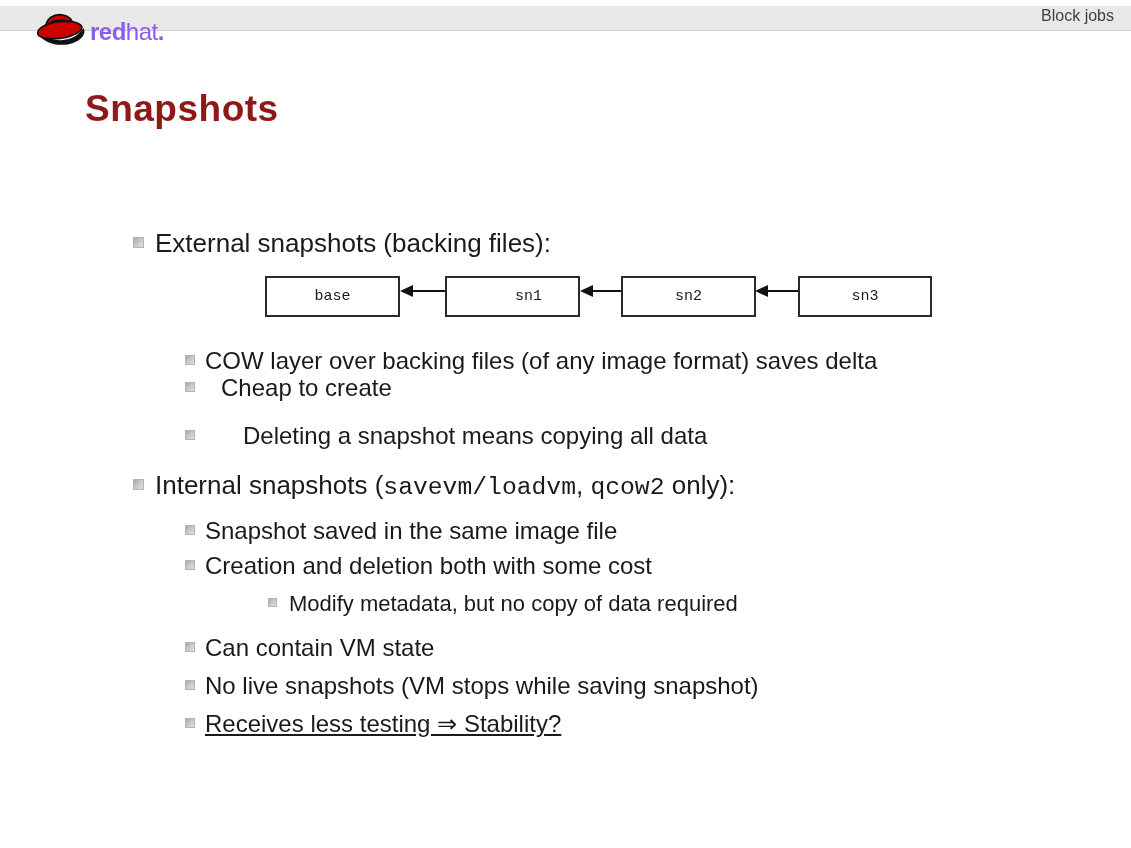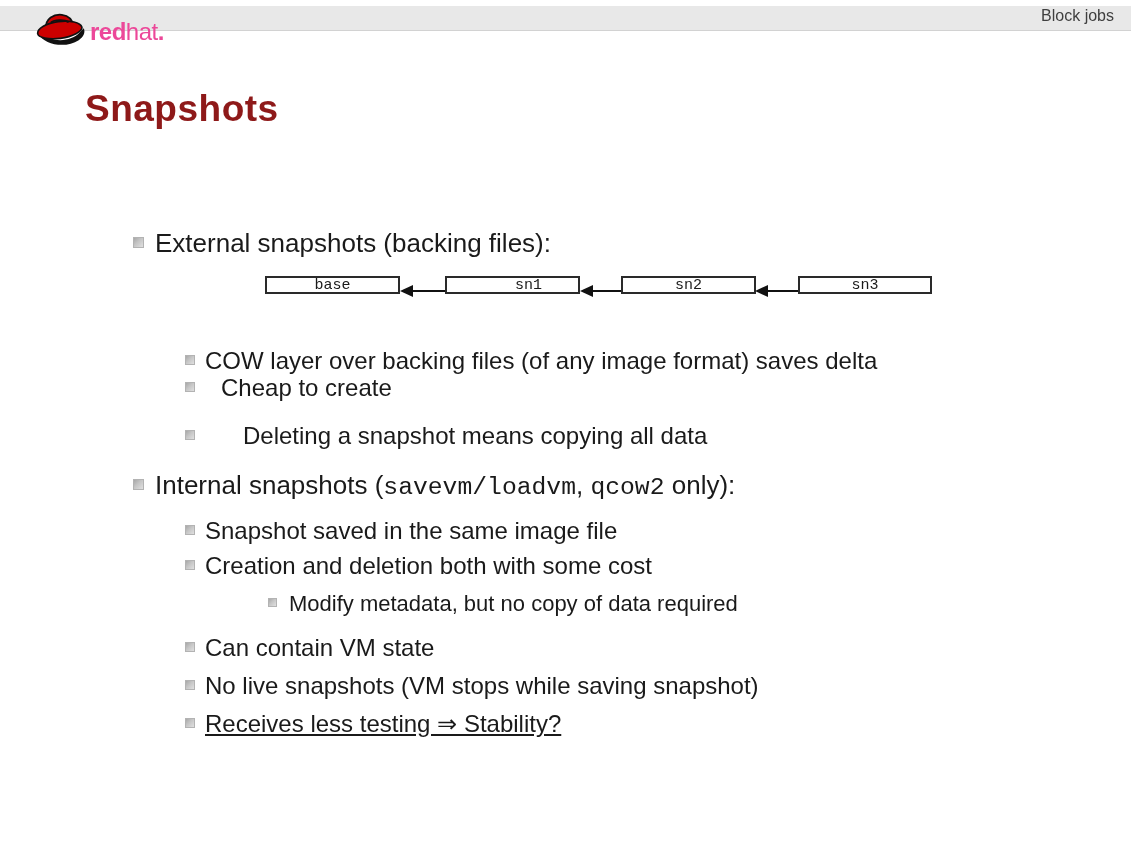--- a/index.html
+++ b/index.html
@@ -21,21 +21,21 @@
   }
   .band-label {
     position: absolute; right: 17px; top: 0;
     line-height: 20px; font-size: 16px;
     color: var(--band-text, #3f3f3f);
   }
 
   
   .logo { position: absolute; left: 34px; top: 10px; display: flex; align-items: flex-end; }
   .logo svg { width: 54px; height: 40px; }
-  .logo-text { font-size: 24px; color: #ec4899; letter-spacing: -0.5px; margin-left: 2px; padding-bottom: 4px; }
+  .logo-text { font-size: 24px; color: #8b5cf6; letter-spacing: -0.5px; margin-left: 2px; padding-bottom: 4px; }
   .logo-text .b { font-weight: 800; }
   .logo-text .r { font-weight: 500; }
 
   
   .title {
     position: absolute; left: 85px; top: 88px;
     font-size: 37px; font-weight: bold;
     color: var(--title-color, #8e1919);
     letter-spacing: 0.5px;
   }
@@ -63,21 +63,21 @@
   .r-snap   { top: 517px; }
   .r-create { top: 552px; }
   .r-modify { top: 591px; }
   .r-state  { top: 634px; }
   .r-nolive { top: 672px; }
   .r-recv   { top: 710px; text-decoration: underline; }
 
   
   .diagram { position: absolute; left: 265px; top: 276px; width: 667px; height: 32px; }
   .dbox {
-    position: absolute; top: 0; height: 18px; width: 135px;
+    position: absolute; top: 0; height: 41px; width: 135px;
     border: 2px solid #2a2a2a; background: #ffffff;
     font-family: "Liberation Mono", monospace; font-size: 15px; color: #1a1a1a;
     display: flex; align-items: center; justify-content: center;
   }
   .dbox.b0 { left: 0; }
   .dbox.b1 { left: 180px; padding-left: 32px; }
   .dbox.b2 { left: 356px; }
   .dbox.b3 { left: 533px; width: 134px; }
   .arrow { position: absolute; top: 0; height: 31px; }
   .arrow .shaft {

